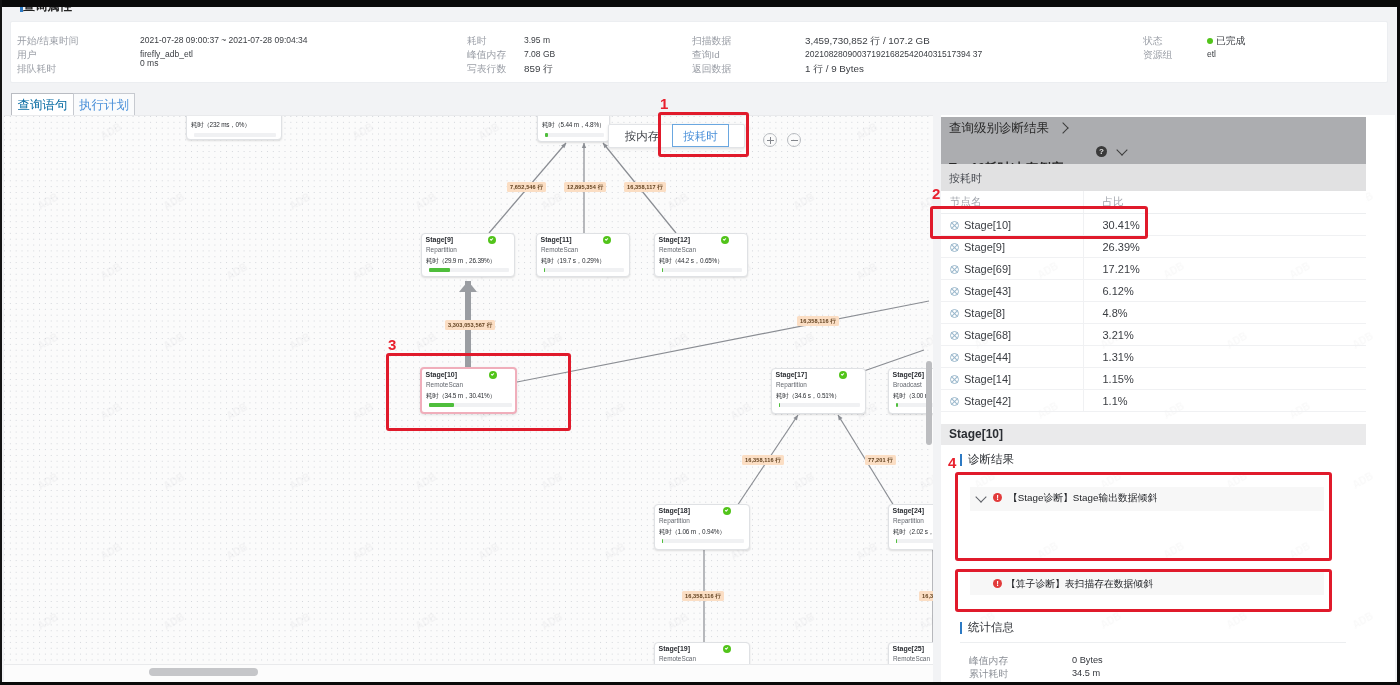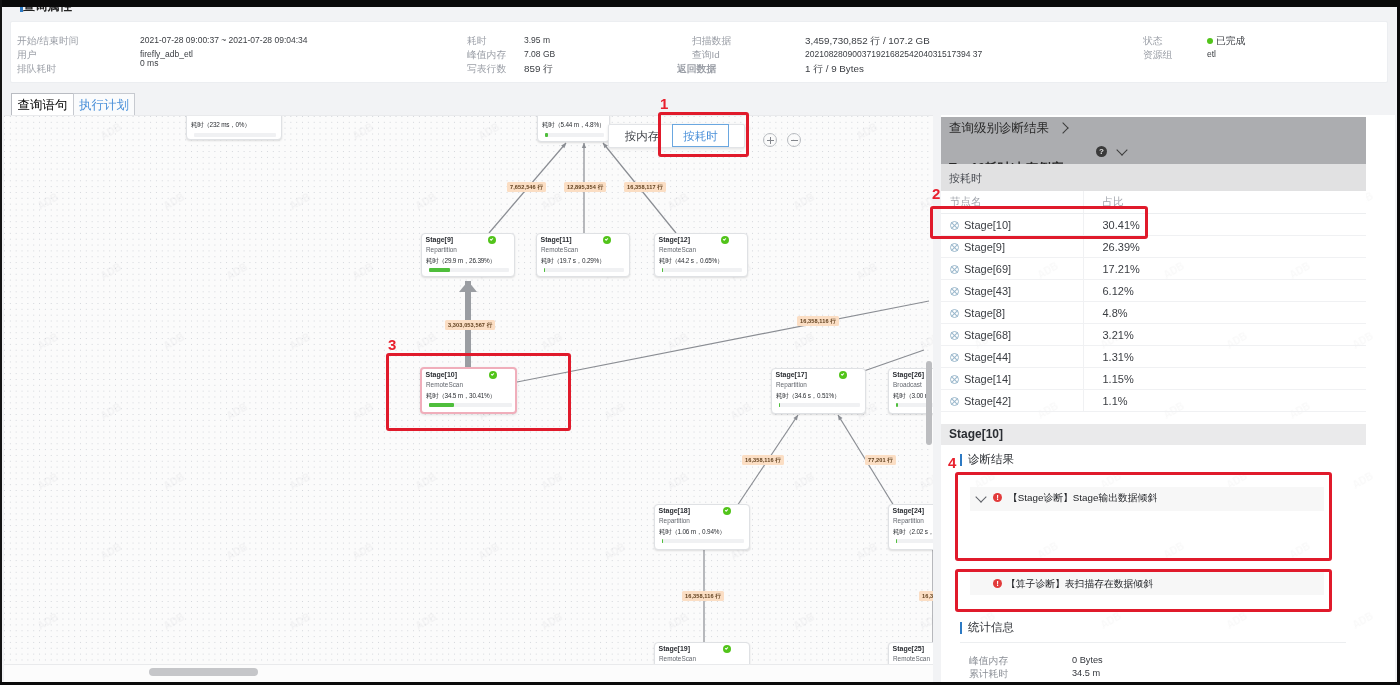--- a/index.html
+++ b/index.html
@@ -24,21 +24,21 @@
   .kv{position:absolute;font-size:8.5px;line-height:11px;white-space:nowrap;}
   .kv .k{color:#9a9ea6;font-size:9.8px;}
   .kv .v{color:#3a3d42;}
   .kv .v.cjk{font-size:9.8px;}
 
   
   .tabs{position:absolute;left:4px;top:85.5px;height:24px;}
   .tab{position:absolute;top:0;height:23px;line-height:23px;text-align:center;font-size:12.5px;
        border:1px solid #b9bcc2;background:#fff;box-sizing:border-box;}
   .tab.active{color:#4a90d9;border-color:#c7cad0;border-bottom-color:#fafafa;background:#fafbfc;}
-  .tab.inactive{color:#000000;}
+  .tab.inactive{color:#0369a1;}
 
   
   .canvas{position:absolute;left:2px;top:108px;width:929px;height:566px;background:#fbfbfb;overflow:hidden;
           border-top:1px solid #e9eaec;}
   .dots{position:absolute;left:0;top:0;width:929px;height:549px;
         background-image:radial-gradient(circle at 0.5px 0.5px, #d3d6db 0.6px, rgba(255,255,255,0) 0.75px);
         background-size:5.85px 5.85px;}
   .canvas-bottom{position:absolute;left:0;bottom:0;width:929px;height:17px;background:#fcfcfc;border-top:1px solid #e9eaec;}
   .hscroll{position:absolute;left:145px;bottom:6px;width:109px;height:8px;border-radius:4px;background:#c5c6c9;}
   .vscroll{position:absolute;width:6px;height:84px;border-radius:3px;background:#bcbdc0;}
@@ -142,21 +142,21 @@
         <div class="kv" style="left: 456px; top: 12.5px;"><span class="k">耗时</span></div>
         <div class="kv" style="left: 513px; top: 12.5px;"><span class="v">3.95 m</span></div>
         <div class="kv" style="left: 456px; top: 26.8px;"><span class="k">峰值内存</span></div>
         <div class="kv" style="left: 513px; top: 26.8px;"><span class="v">7.08 GB</span></div>
         <div class="kv" style="left: 456px; top: 41.1px;"><span class="k">写表行数</span></div>
         <div class="kv" style="left: 513px; top: 41.1px;"><span class="v cjk">859 行</span></div>
         <div class="kv" style="left: 681px; top: 12.5px;"><span class="k">扫描数据</span></div>
         <div class="kv" style="left: 794px; top: 12.5px;"><span class="v cjk">3,459,730,852 行 / 107.2 GB</span></div>
         <div class="kv" style="left: 681px; top: 26.8px;"><span class="k">查询Id</span></div>
         <div class="kv" style="left: 794px; top: 26.8px;"><span class="v">20210828090037192168254204031517394 37</span></div>
-        <div class="kv" style="left: 666px; top: 41.1px; font-weight: bold;"><span class="k">返回数据</span></div>
+        <div class="kv" style="left: 681px; top: 41.1px;"><span class="k">返回数据</span></div>
         <div class="kv" style="left: 794px; top: 41.1px;"><span class="v cjk">1 行 / 9 Bytes</span></div>
         <div class="kv" style="left: 1132px; top: 12.5px;"><span class="k">状态</span></div>
         <div class="kv" style="left: 1196px; top: 12.5px;"><span style="display: inline-block; width: 6px; height: 6px; border-radius: 50%; background: rgb(82, 196, 26); margin-right: 3px; vertical-align: 0px;"></span><span class="v cjk">已完成</span></div>
         <div class="kv" style="left: 1132px; top: 26.8px;"><span class="k">资源组</span></div>
         <div class="kv" style="left: 1196px; top: 26.8px;"><span class="v">etl</span></div>
       </div>
 
     <div class="tabs" id="tabbar">
         <div class="tab inactive" style="left: 5px; width: 63px;">查询语句</div>
         <div class="tab active" style="left: 67px; width: 62px;">执行计划</div>

